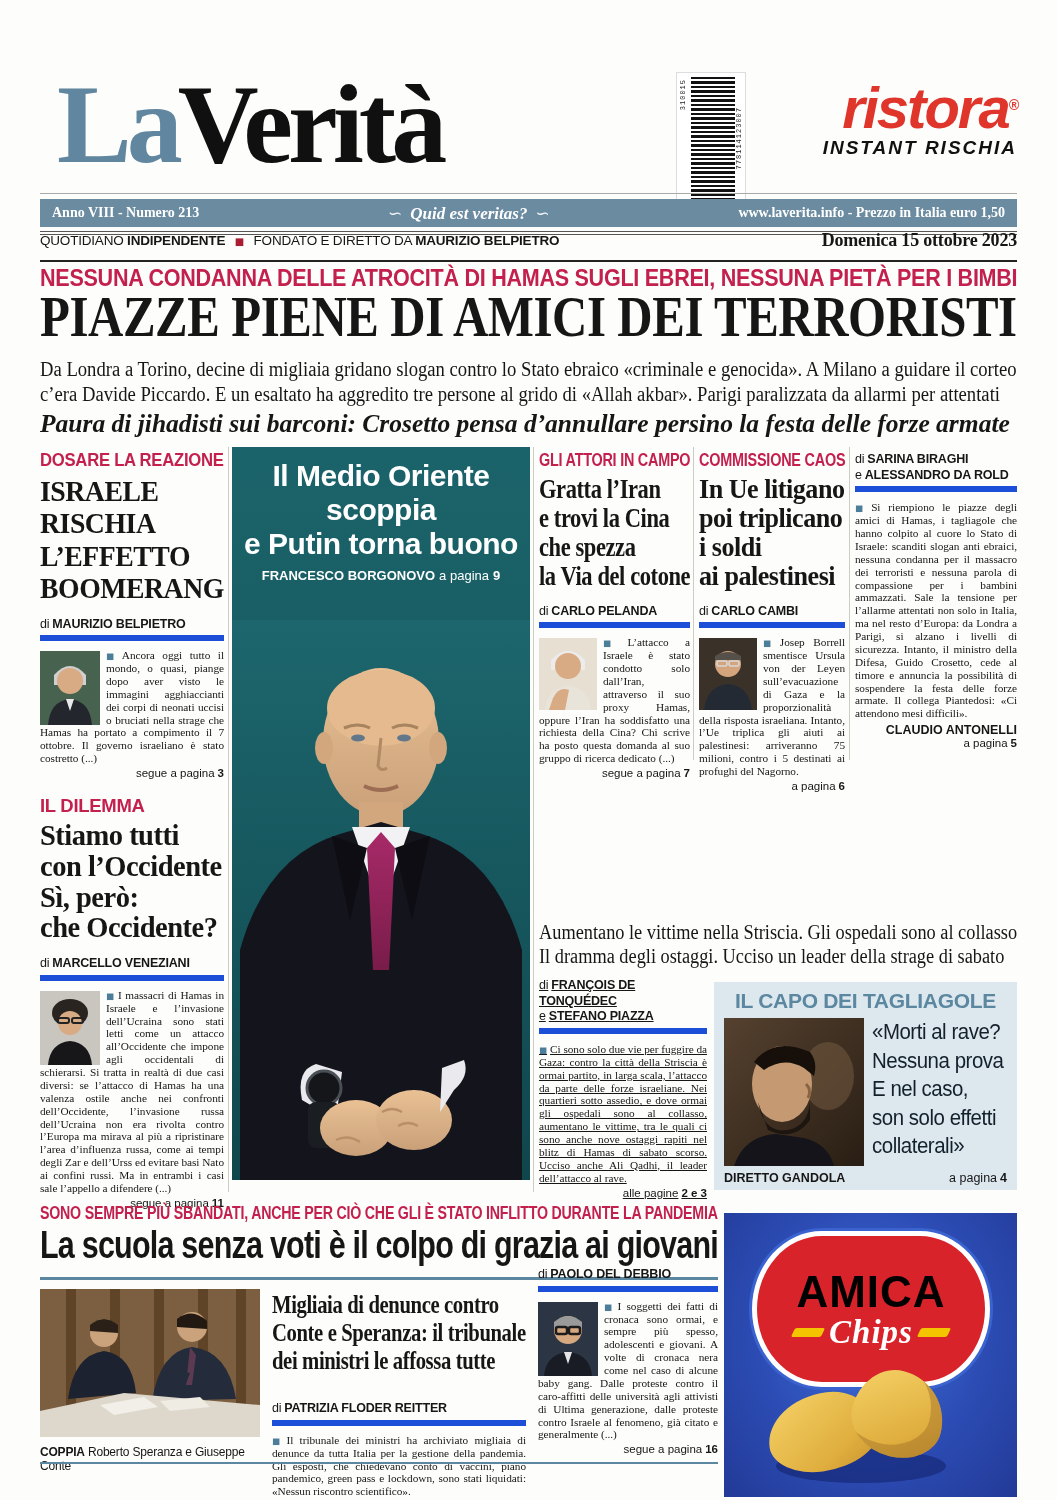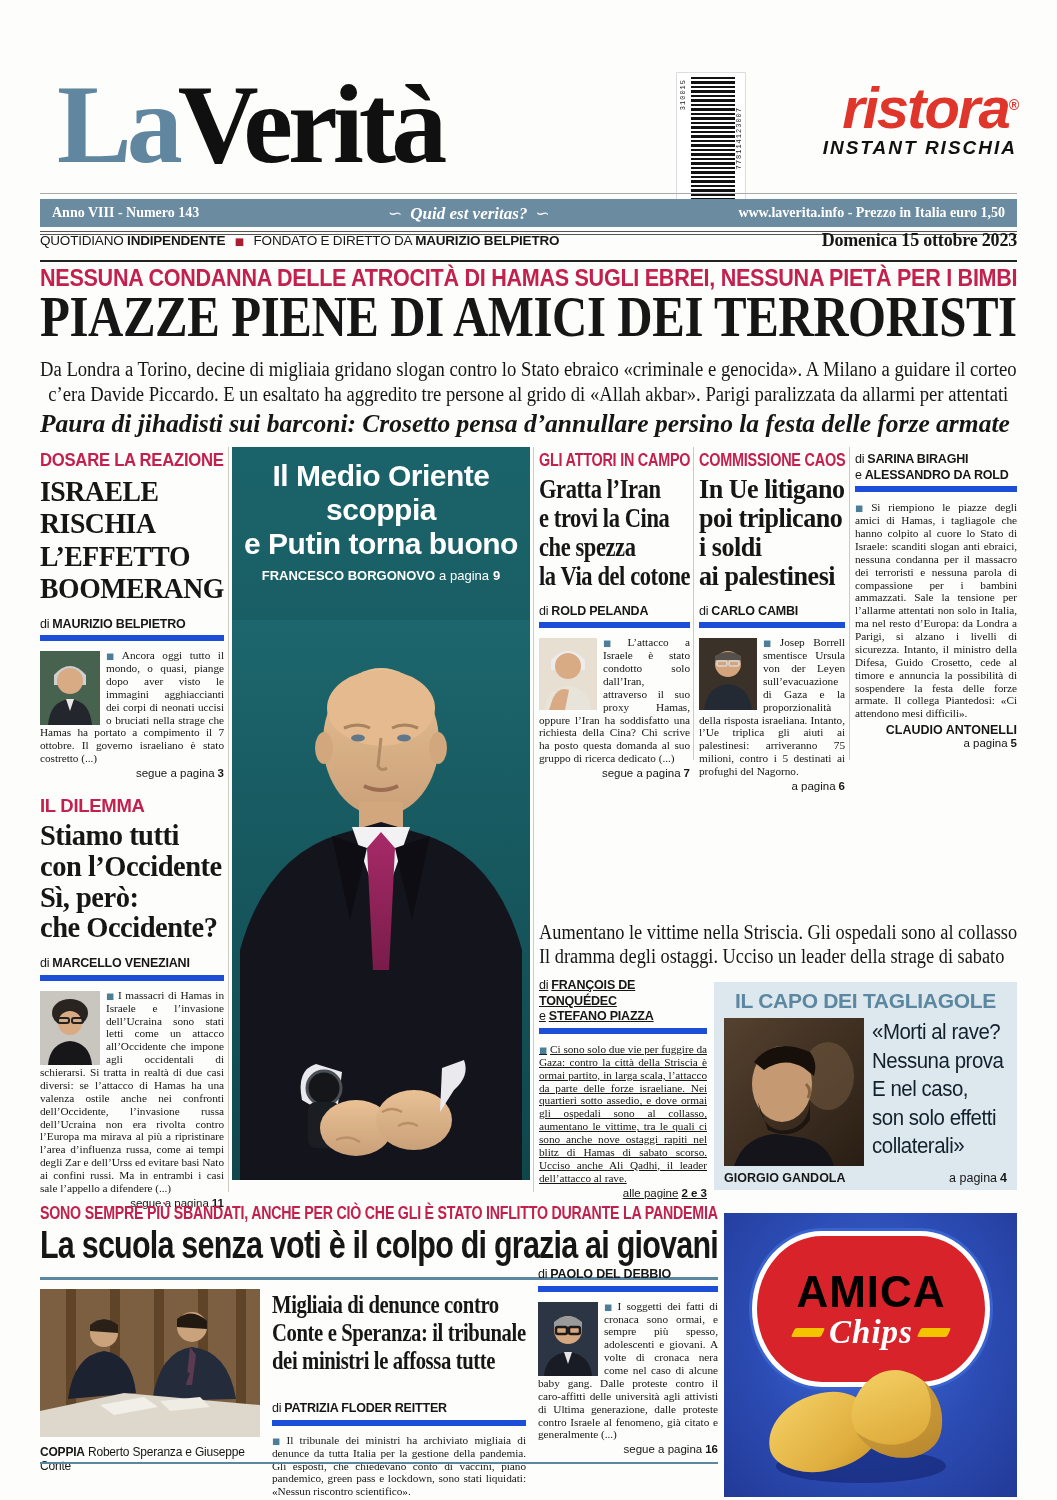--- a/index.html
+++ b/index.html
@@ -92,21 +92,21 @@
   </div>
 
   <div class="abs ristora" style="left:746px;top:80px;width:271px;">
     <div class="brand"><span>ristora</span><span class="reg">®</span></div>
     <div class="tag">INSTANT RISCHIA</div>
   </div>
 
   <div class="abs" style="left:40px;top:193px;width:977px;height:1px;background:#aaa;"></div>
 
   <div class="abs band" style="left:40px;top:199px;width:977px;height:28px;">
-    <span>Anno VIII - Numero 143</span>
+    <span>Anno VIII - Numero 213</span>
     <span class="mid"><span class="swash">∽</span><span>Quid est veritas?</span><span class="swash">∽</span></span>
     <span>www.laverita.info - Prezzo in Italia euro 1,50</span>
   </div>
 
   <div class="abs" style="left:40px;top:231px;width:977px;height:1px;background:#555;"></div>
   <div class="abs" style="left:40px;top:234px;width:977px;height:1px;background:#555;"></div>
 
   <div class="abs dateline" style="left:40px;top:230px;width:977px;height:20px;">
     <span>
       <span>QUOTIDIANO</span>
@@ -119,21 +119,21 @@
   </div>
 
   <div class="abs" style="left:40px;top:260px;width:977px;height:2px;background:#222;"></div>
 
   <div class="abs" style="left:40px;top:264px;width:977px;">
     <span class="fit kicker" style="font-size: 24px; transform: scaleX(0.897978);">NESSUNA CONDANNA DELLE ATROCITÀ DI HAMAS SUGLI EBREI, NESSUNA PIETÀ PER I BIMBI</span>
   </div>
   <div class="abs" style="left:40px;top:288px;width:977px;">
     <span class="fit hl" style="font-size: 57px; line-height: 1; transform: scaleX(0.85777);">PIAZZE PIENE DI AMICI DEI TERRORISTI</span>
   </div>
-  <div class="abs" style="left:40px;top:357px;width:977px;text-align:center;">
+  <div class="abs" style="left:40px;top:357px;width:977px;">
     <span class="fit" style="font-size: 20.5px; line-height: 1.24; transform: scaleX(0.909683);">Da Londra a Torino, decine di migliaia gridano slogan contro lo Stato ebraico «criminale e genocida». A Milano a guidare il corteo
 c’era Davide Piccardo. E un esaltato ha aggredito tre persone al grido di «Allah akbar». Parigi paralizzata da allarmi per attentati</span>
   </div>
   <div class="abs" style="left:40px;top:409px;width:977px;">
     <span class="fit" style="font-size:25.5px;font-style:italic;font-weight:bold;">Paura di jihadisti sui barconi: Crosetto pensa d’annullare persino la festa delle forze armate</span>
   </div>
 
   <div class="vline" style="left:228px;top:447px;height:745px;"></div>
   <div class="vline" style="left:533px;top:447px;height:745px;"></div>
   <div class="vline" style="left:693px;top:447px;height:313px;"></div>
@@ -235,21 +235,21 @@
       <path d="M222,470 Q238,456 232,440 L210,448 L208,492 Z" fill="#e9e9ee"></path>
     </svg>
   </div>
 
   <div class="abs" style="left:539px;top:449px;width:151px;">
     <div><span class="fit kicker" style="font-size: 18.5px; transform: scaleX(0.778351);">GLI ATTORI IN CAMPO</span></div>
     <div style="margin-top:4px;"><span class="fit hl" style="font-size: 27px; transform: scaleX(0.834254);">Gratta l’Iran
 e trovi la Cina
 che spezza
 la Via del cotone</span></div>
-    <div class="byline" style="margin-top:12px;"><span class="pre">di</span><span class="b">ROLD PELANDA</span></div>
+    <div class="byline" style="margin-top:12px;"><span class="pre">di</span><span class="b">CARLO PELANDA</span></div>
     <div class="body" style="margin-top:8px;">
       <svg class="pphoto" width="58" height="72" viewBox="0 0 58 72">
         <rect width="58" height="72" fill="#e6dfd2"></rect>
         <path d="M12,22 Q29,4 46,22 L46,32 L12,32 Z" fill="#ececec"></path>
         <circle cx="29" cy="28" r="13" fill="#d9ab84"></circle>
         <path d="M6,72 Q8,50 29,48 Q50,50 52,72 Z" fill="#e8e4da"></path>
         <path d="M14,60 Q20,48 30,52 L26,72 L10,72 Z" fill="#d9ab84"></path>
       </svg>
       <span class="bullet">■</span><span>L’attacco a Israele è stato condotto solo dall’Iran, attraverso il suo proxy Hamas, oppure l’Iran ha soddisfatto una richiesta della Cina? Chi scrive ha posto questa domanda al suo gruppo di ricerca dedicato (...)</span>
     </div>
@@ -327,21 +327,21 @@
       </svg>
       <div style="width:131px;float:left;">
         <span class="fit quote" style="transform: scaleX(0.929078);">«Morti al rave?
 Nessuna prova
 E nel caso,
 son solo effetti
 collaterali»</span>
       </div>
     </div>
     <div class="tfoot">
-      <span class="b">GIORGIO GANDOLA</span>
+      <span class="b">DIRETTO GANDOLA</span>
       <span><span class="pre" style="margin-right:3px;">a pagina</span><span class="b">4</span></span>
     </div>
   </div>
 
   <div class="abs" style="left:40px;top:1223px;width:678px;">
     <span class="fit sans" style="font-size: 39px; font-weight: bold; letter-spacing: -1px; transform: scaleX(0.782007);">La scuola senza voti è il colpo di grazia ai giovani</span>
   </div>
   <div class="abs" style="left:40px;top:1202px;width:678px;">
     <span class="fit kicker" style="font-size: 19px; transform: scaleX(0.747519);">SONO SEMPRE PIÙ SBANDATI, ANCHE PER CIÒ CHE GLI È STATO INFLITTO DURANTE LA PANDEMIA</span>
   </div>

